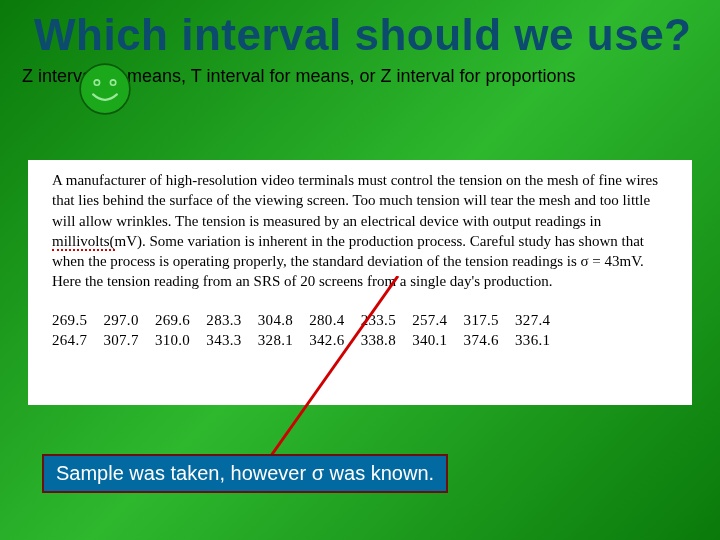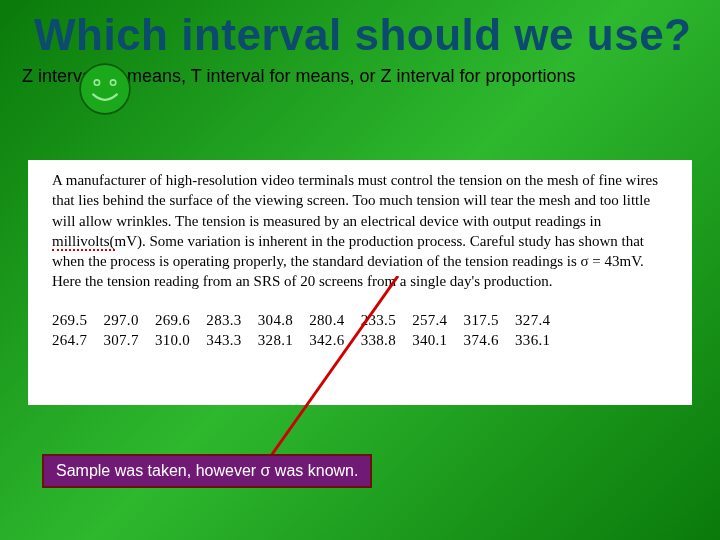--- a/index.html
+++ b/index.html
@@ -64,24 +64,24 @@
     top: 276px;
     left: 262px;
     width: 146px;
     height: 190px;
     pointer-events: none;
   }
   .bottom-caption {
     position: absolute;
     top: 454px;
     left: 42px;
-    background: #701a75;
+    background: #0369a1;
     border: 2px solid #6b0f0f;
     color: #fff;
-    font-size: 16px;
+    font-size: 20px;
     padding: 6px 12px;
   }
 </style>
 </head>
 <body>
 
 <h1 class="title">Which interval should we use?</h1>
 
 <div class="smiley">
   <svg viewBox="0 0 100 100">

